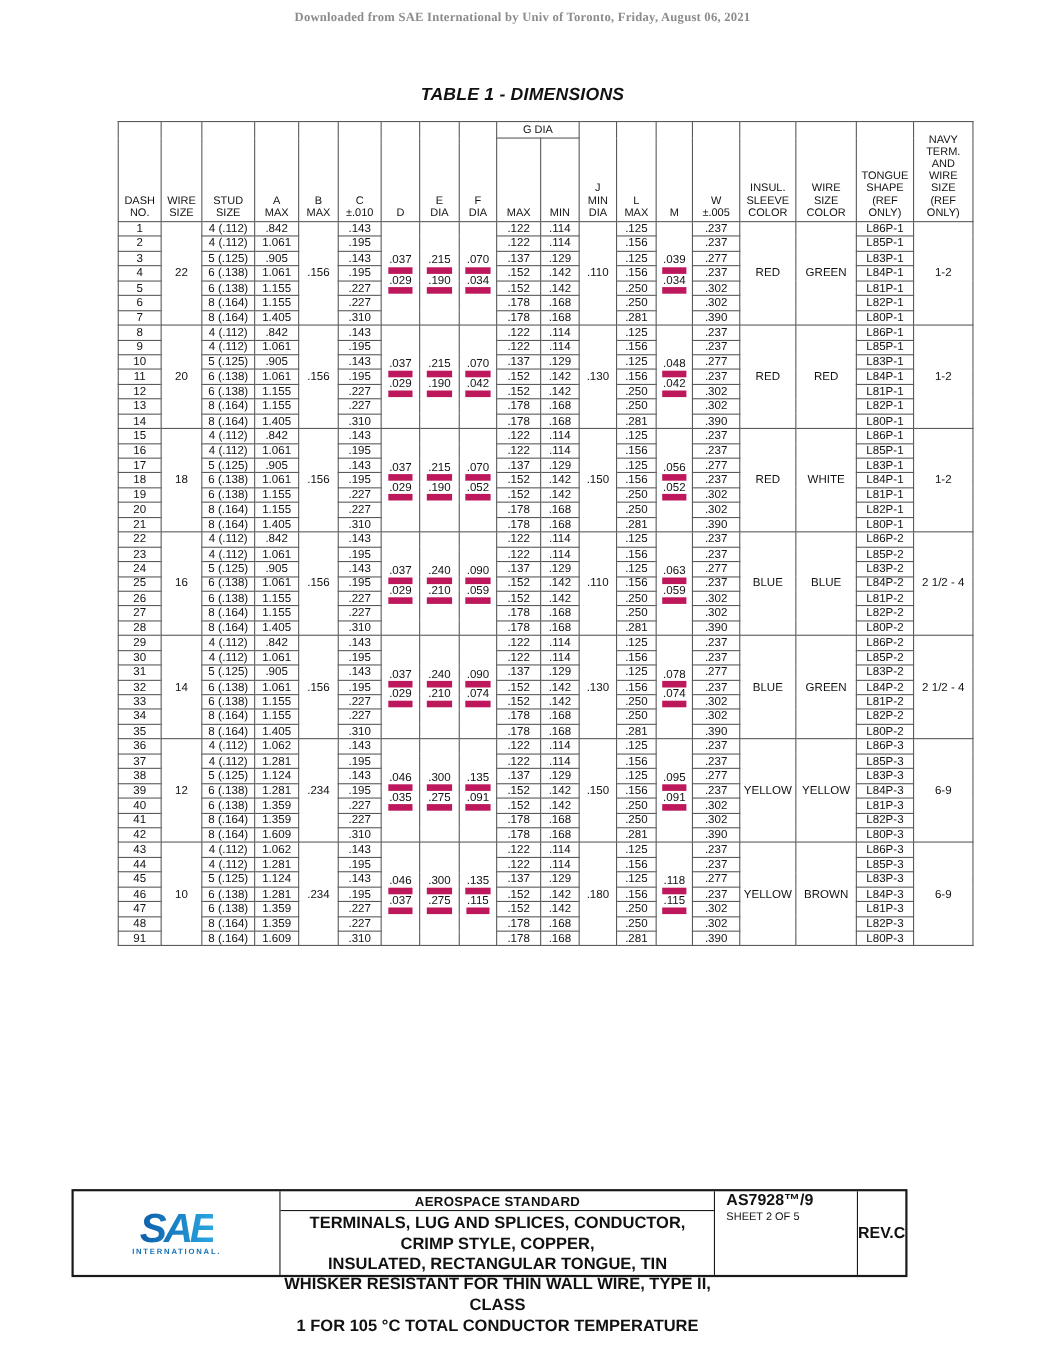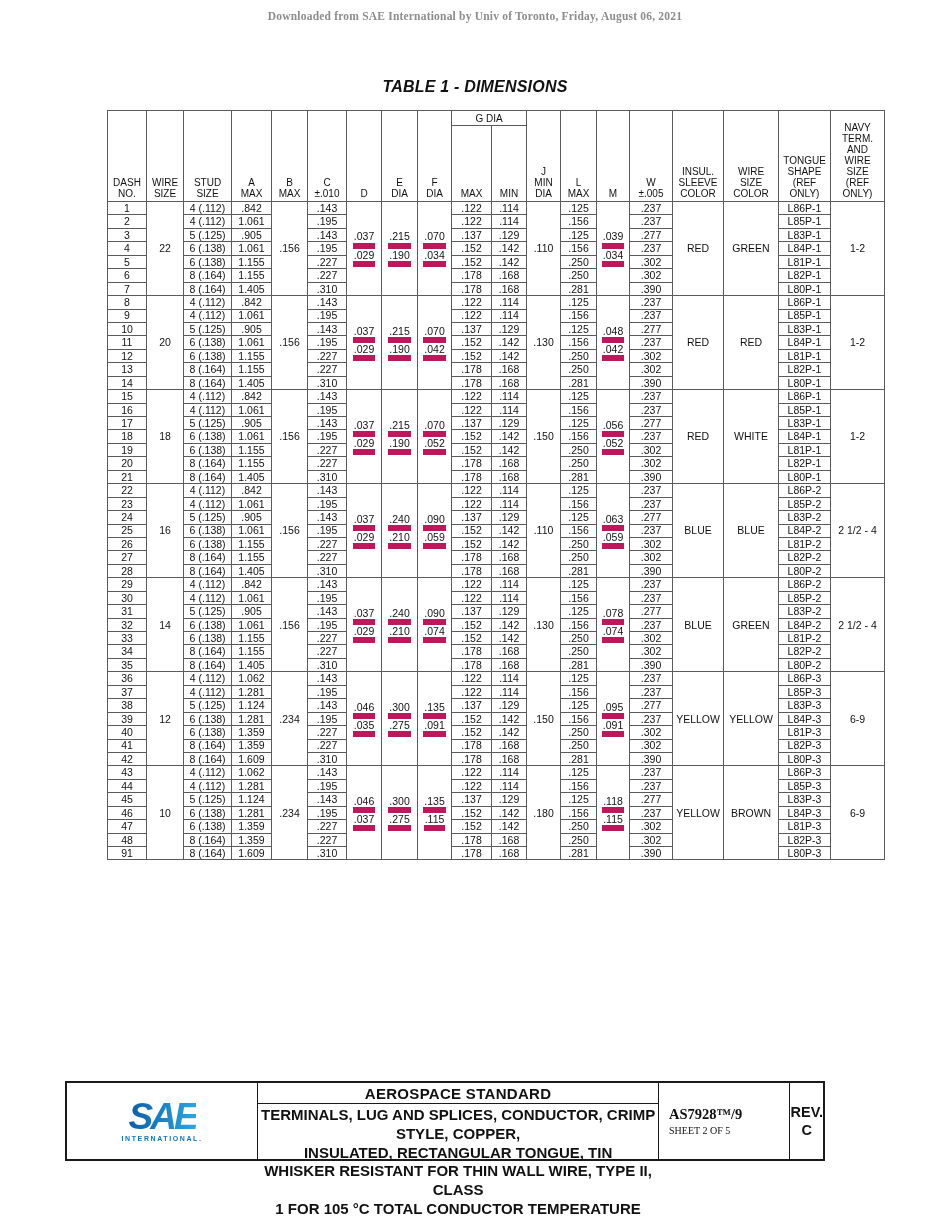--- a/index.html
+++ b/index.html
@@ -19,26 +19,26 @@
   table.dim tbody td.merged{vertical-align:middle;}
   .frac div{line-height:1.15;}
   .frac span{display:inline-block;border-bottom:6px solid #be185d;padding:0 1px 0 1px;}
 
   .footer{position:absolute;left:65px;top:1081px;width:760px;height:80px;border:2px solid #1a1a1a;display:flex;box-sizing:border-box;background:#fff;}
   .f-cell{box-sizing:border-box;border-right:1.6px solid #1a1a1a;}
   .f-logo{width:203px;display:flex;flex-direction:column;align-items:center;justify-content:center;}
   .sae-text{font-size:37px;font-weight:bold;font-style:italic;color:#1473b8;letter-spacing:-3px;line-height:.9;background:linear-gradient(90deg,#0e5ea8 0%,#1b86c9 55%,#2aa6e0 100%);-webkit-background-clip:text;background-clip:text;-webkit-text-fill-color:transparent;}
   .sae-intl{font-size:7px;font-weight:bold;color:#1473b8;letter-spacing:1.6px;margin-top:1px;}
   .f-title{width:426px;text-align:center;display:flex;flex-direction:column;}
-  .f-title-main{font-size:15px;font-weight:bold;letter-spacing:.3px;padding:2px 0 1px 0;border-bottom:1.6px solid #1a1a1a;}
+  .f-title-main{font-size:12px;font-weight:bold;letter-spacing:.3px;padding:2px 0 1px 0;border-bottom:1.6px solid #1a1a1a;}
   .f-desc{font-size:15px;line-height:1.25;white-space:pre-line;padding-top:2px;font-weight:bold;}
-  .f-doc{width:139px;display:flex;flex-direction:column;justify-content:center;padding-left:10px;text-align:left;font-family:Liberation Serif, serif;}
+  .f-doc{width:139px;display:flex;flex-direction:column;justify-content:flex-start;padding-left:10px;text-align:left;}
   .f-doc-no{font-size:14.5px;font-weight:bold;}
   .f-doc-sheet{font-size:10px;margin-top:2px;}
-  .f-rev{flex:1;border-right:none;display:flex;flex-direction:column;align-items:center;justify-content:center;font-weight:bold;font-size:14.5px;line-height:1.25;}
+  .f-rev{flex:1;border-right:none;display:flex;flex-direction:row;align-items:center;justify-content:center;font-weight:bold;font-size:14.5px;line-height:1.25;}
 </style>
 </head>
 <body>
 
 <div class="page">
   <div class="watermark">Downloaded from SAE International by Univ of Toronto, Friday, August 06, 2021</div>
   <div class="table-title">TABLE 1 - DIMENSIONS</div>
 
   <table class="dim" id="dim-table">
       <colgroup>

